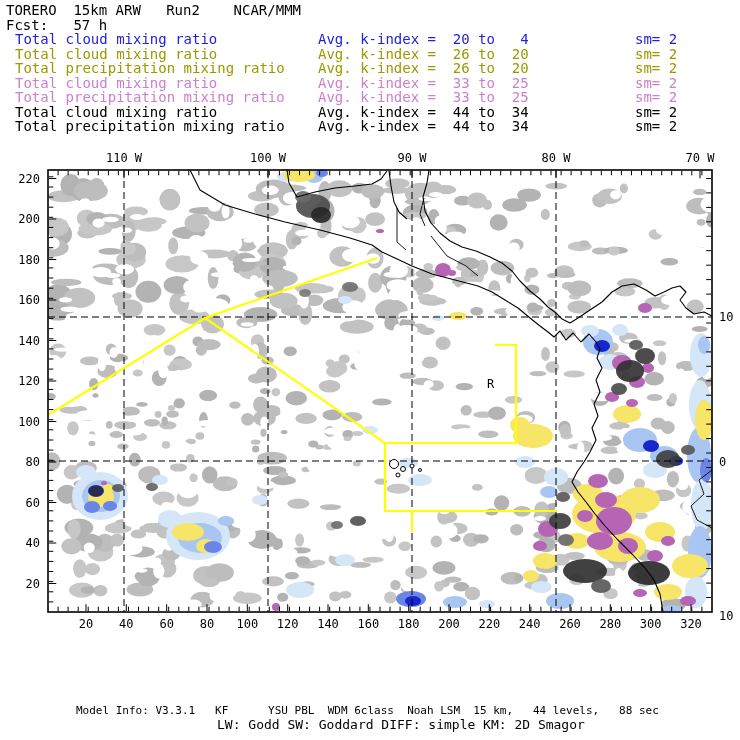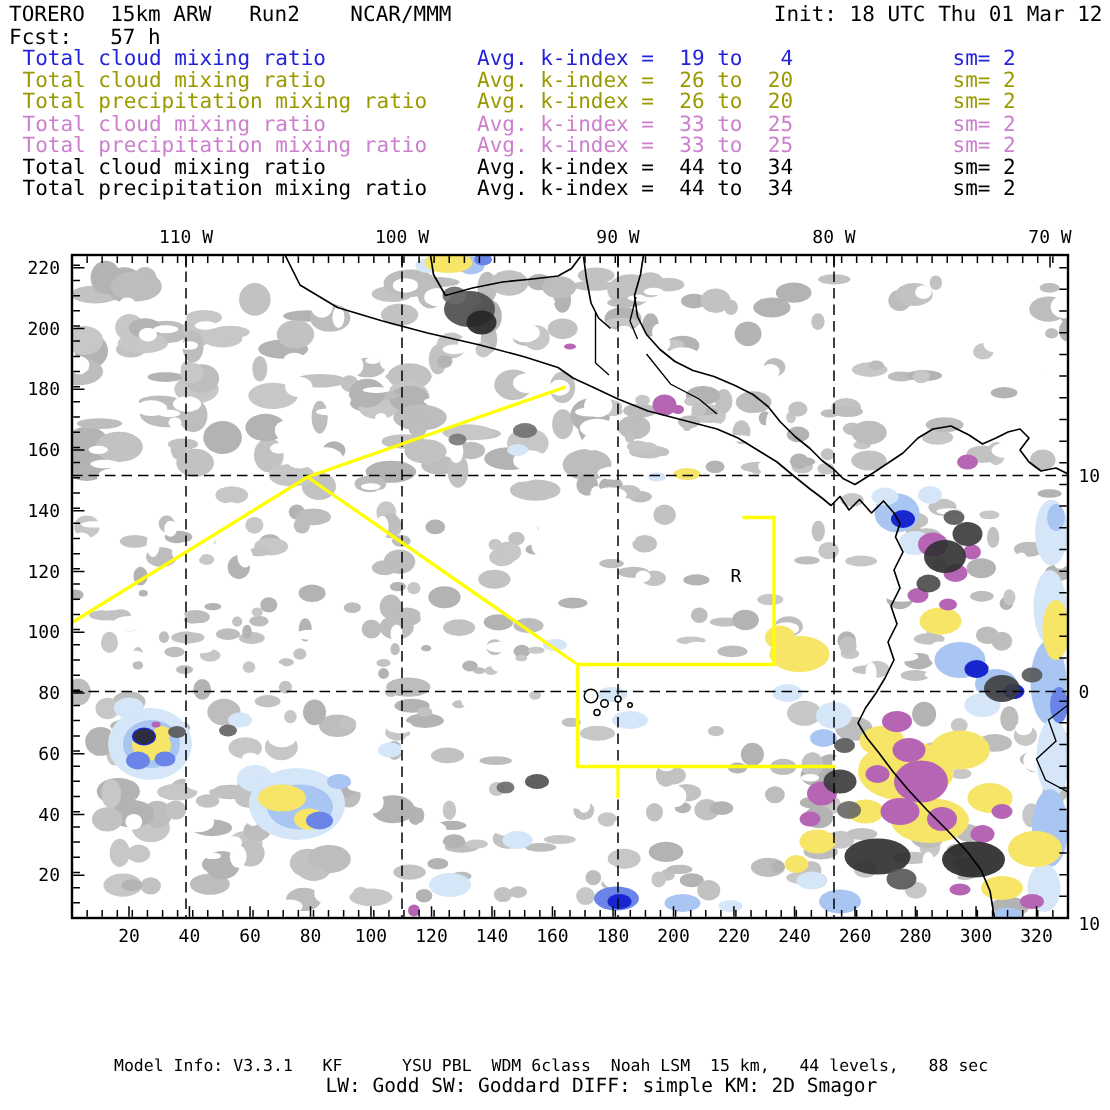--- a/index.html
+++ b/index.html
@@ -16,27 +16,26 @@
   #map{position:absolute;left:0;top:0;}
   svg text{font-family:"DejaVu Sans Mono",monospace;font-size:12px;fill:#000;}
   .f1{left:76px;top:705px;font-size:11px;line-height:12px;}
   .f2{left:217px;top:719px;font-size:13px;line-height:12px;}
 </style>
 </head>
 <body>
 
 <div id="page">
   <div class="t l1l">TORERO  15km ARW   Run2    NCAR/MMM</div>
-  <div class="t l1r">Init: 18 UTC Thu 01 Mar 12</div>
   <div class="t l2l">Fcst:   57 h</div>
 
   <div id="legend">
       <div class="lrow" style="top: 32px; color: rgb(34, 34, 221);">
         <span style="left: 15px;">Total cloud mixing ratio</span>
-        <span style="left: 318px;">Avg. k-index =  19 to   4</span>
+        <span style="left: 318px;">Avg. k-index =  20 to   4</span>
         <span style="left: 635px;">sm= 2</span>
       </div>
       <div class="lrow" style="top: 46.55px; color: rgb(154, 154, 0);">
         <span style="left: 15px;">Total cloud mixing ratio</span>
         <span style="left: 318px;">Avg. k-index =  26 to  20</span>
         <span style="left: 635px;">sm= 2</span>
       </div>
       <div class="lrow" style="top: 61.1px; color: rgb(154, 154, 0);">
         <span style="left: 15px;">Total precipitation mixing ratio</span>
         <span style="left: 318px;">Avg. k-index =  26 to  20</span>

